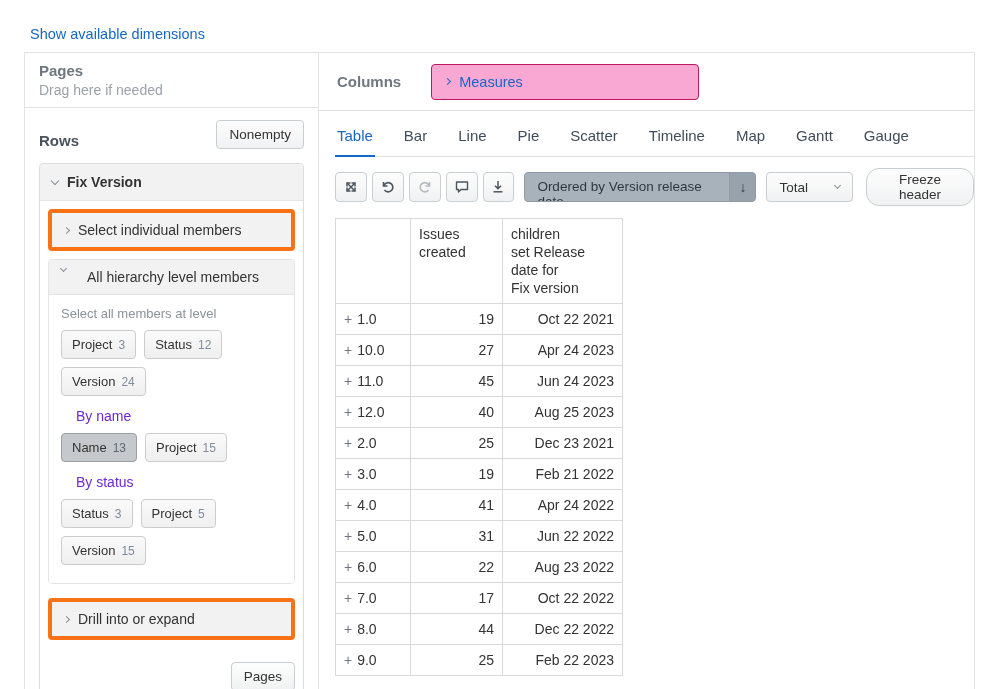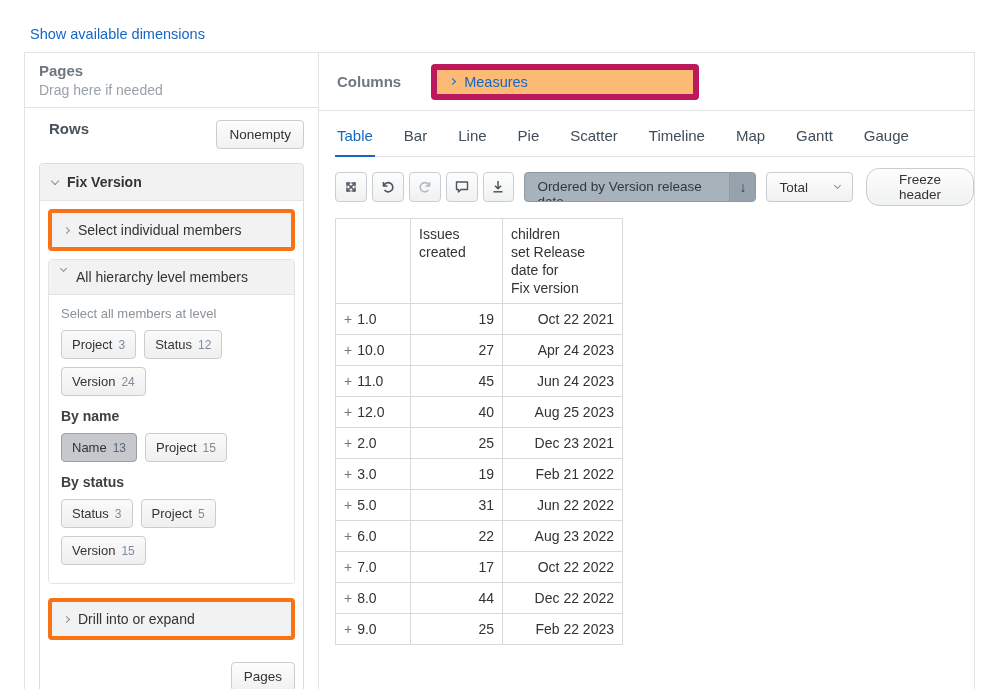--- a/index.html
+++ b/index.html
@@ -30,35 +30,35 @@
   .zone-title { font-size: 15px; font-weight: 700; color: #6f7780; }
   .zone-hint { color: #9aa1a8; margin-top: 3px; }
 
   .columns-zone {
     height: 58px; border-bottom: 1px solid #e3e3e3;
     display: flex; align-items: center; gap: 30px;
     padding: 0 0 0 18px;
   }
   .measures-box {
     width: 268px; height: 36px;
-    background: #fdba74; border: 6px solid #be185d; border-radius: 4px;
+    background: #f9a8d4; border: 1px solid #be185d; border-radius: 4px;
     display: flex; align-items: center; gap: 9px;
     padding-left: 13px; cursor: pointer;
   }
   .measures-box .label { color: #1567c4; font-size: 14.5px; }
 
   .chev { display: inline-block; width: 6px; height: 6px;
     border-right: 1.8px solid #878f97; border-bottom: 1.8px solid #878f97; flex: none; }
   .chev.down  { transform: rotate(45deg); margin-top: -3px; }
   .chev.right { transform: rotate(-45deg); }
   .chev.blue  { border-color: #1567c4; }
   .chev.sm { width: 5px; height: 5px; }
 
   .rows-zone { padding: 12px 14px 0; flex: 1; }
-  .rows-header { display: flex; justify-content: space-between; align-items: flex-start; margin-bottom: 14px; margin-left: 10px; }
+  .rows-header { display: flex; justify-content: space-between; align-items: flex-end; margin-bottom: 14px; }
   .rows-title { font-size: 15px; font-weight: 700; color: #4a535c; }
 
   .btn {
     display: inline-flex; align-items: center; gap: 7px;
     padding: 6px 12px;
     border: 1px solid #c8cdd2; border-radius: 4px;
     background: linear-gradient(#fdfdfd, #f0f1f2);
     color: #333; font-size: 13.5px; font-family: inherit; cursor: pointer;
   }
 
@@ -71,25 +71,25 @@
   }
   .dim-body { padding: 8px; display: flex; flex-direction: column; gap: 8px; }
   .subpanel-bar {
     background: #f2f2f2; border: 4px solid #f97316; border-radius: 4px;
     padding: 9px 12px; color: #333;
     display: flex; align-items: center; gap: 9px; cursor: pointer;
   }
   .expanded-panel { border: 1px solid #e4e4e4; border-radius: 4px; overflow: hidden; }
   .expanded-header {
     background: #f2f2f2; border-bottom: 1px solid #e4e4e4;
-    padding: 9px 12px; display: flex; gap: 10px; cursor: pointer;
+    padding: 9px 12px; display: flex; gap: 21px; cursor: pointer;
   }
   .expanded-content { padding: 11px 12px 6px; background: #fff; }
   .hint-text { color: #8a929a; font-size: 13px; margin-bottom: 9px; }
-  .group-title { font-weight: 700; color: #404040; margin: 4px 0 9px; }
+  .group-title { font-weight: 400; color: #6d28d9; margin: 4px 15px 9px; }
   .chip-row { display: flex; flex-wrap: wrap; gap: 8px; margin-bottom: 12px; }
   .chip {
     display: inline-flex; align-items: baseline; gap: 6px;
     border: 1px solid #ccc; border-radius: 4px;
     background: linear-gradient(#fafafa, #efefef);
     padding: 6px 10px; font-size: 13px; color: #333;
     font-family: inherit; cursor: pointer;
   }
   .chip .count { color: #7d8c9e; font-size: 12px; }
   .chip.active { background: #c5c9cd; border-color: #9aa0a6; }
@@ -342,20 +342,25 @@
                 <td class="name"><span class="expander">+</span><span>2.0</span></td>
                 <td class="num">25</td>
                 <td class="date">Dec 23 2021</td>
               </tr>
               <tr>
                 <td class="name"><span class="expander">+</span><span>3.0</span></td>
                 <td class="num">19</td>
                 <td class="date">Feb 21 2022</td>
               </tr>
               <tr>
+                <td class="name"><span class="expander">+</span><span>4.0</span></td>
+                <td class="num">41</td>
+                <td class="date">Apr 24 2022</td>
+              </tr>
+              <tr>
                 <td class="name"><span class="expander">+</span><span>5.0</span></td>
                 <td class="num">31</td>
                 <td class="date">Jun 22 2022</td>
               </tr>
               <tr>
                 <td class="name"><span class="expander">+</span><span>6.0</span></td>
                 <td class="num">22</td>
                 <td class="date">Aug 23 2022</td>
               </tr>
               <tr>

